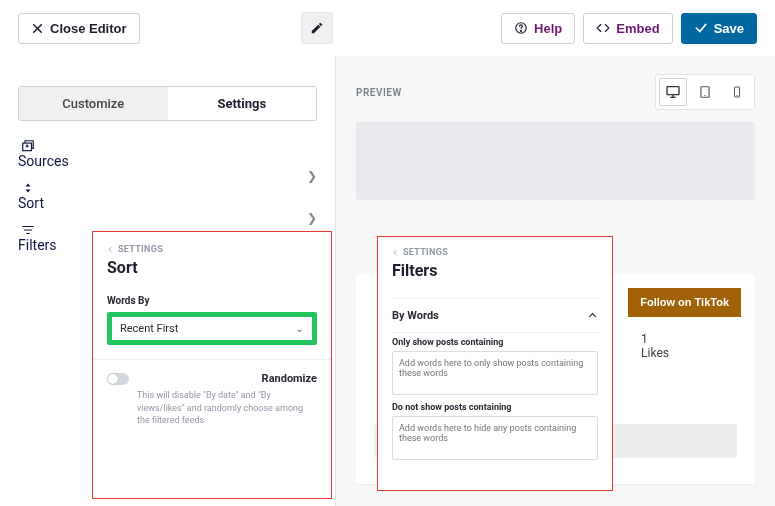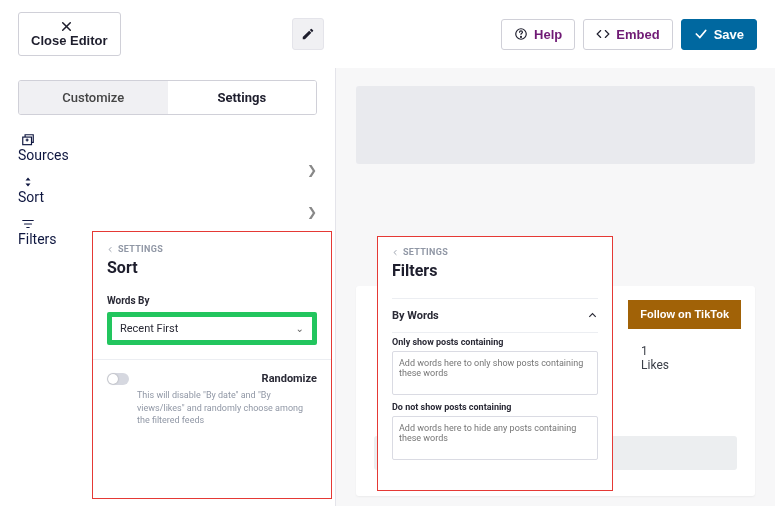--- a/index.html
+++ b/index.html
@@ -1,35 +1,35 @@
 <!DOCTYPE html>
 <html><head>
 <meta charset="utf-8">
 <style>
   * { box-sizing: border-box; margin: 0; padding: 0; }
   body { font-family: -apple-system, BlinkMacSystemFont, "Segoe UI", Roboto, Arial, sans-serif; font-size: 13px; color: #1e1e2d; background: #fff; width: 775px; height: 506px; overflow: hidden; }
 
   
   .topbar { display: flex; align-items: center; padding: 12px 18px; }
-  .close-btn { display: inline-flex; align-items: center; border: 1px solid #d0d0d8; background: #fff; border-radius: 3px; padding: 7px 12px; font-weight:600; font-size: 13px; color:#1e1e2d; cursor:pointer;flex-direction:column;}
+  .close-btn { display: inline-flex; align-items: center; border: 1px solid #d0d0d8; background: #fff; border-radius: 3px; padding: 7px 12px; font-weight:600; font-size: 13px; color:#1e1e2d; cursor:pointer;}
   .close-btn svg { margin-right: 6px; }
   .spacer { flex: 1; }
   .icon-btn { width: 32px; height: 32px; display:inline-flex; align-items:center; justify-content:center; border:1px solid #e4e4ea; background:#f0f0f3; border-radius:3px; margin-right: 6px;}
   .top-right { display:flex; gap:8px; }
   .tool-btn { display:inline-flex; align-items:center; border:1px solid #d0d0d8; background:#fff; border-radius:3px; padding:7px 12px; font-weight:600; font-size:13px; color:#701a75; cursor:pointer;}
   .tool-btn svg { margin-right:6px; }
   .save-btn { background:#0068a0; color:#fff; border-color:#0068a0; }
 
   
   .body { display:flex; height: calc(506px - 56px); }
   .left { width: 336px; border-right:1px solid #e4e4ea; position:relative; padding:0; }
   .right { flex:1; background:#f7f7f8; padding:18px 20px 0 20px; position:relative; }
 
   
-  .tabs { display:flex; border:1px solid #d0d0d8; border-radius:3px; margin: 12px 18px 18px; overflow:hidden;}
+  .tabs { display:flex; border:1px solid #d0d0d8; border-radius:3px; margin: 30px 18px 18px; overflow:hidden;}
   .tab { flex:1; text-align:center; padding:9px 0; font-size:13px; font-weight:500; cursor:pointer; }
   .tab.inactive { background:#f0f0f3; color:#444; }
   .tab.active { background:#fff; font-weight:700; }
 
   
   .menu { padding: 0 18px; }
   .menu-item { display:flex; height:42px; color:#0f1740; font-size:14px; font-weight:400; cursor:pointer;flex-direction:column; }
   .menu-item .mi-icon { width:20px; display:flex; justify-content:center; margin-right:10px; color:#0f1740;}
   .menu-item .chev { margin-left:auto; color:#888; font-size:12px;}
 
@@ -147,20 +147,44 @@
               <line x1="10" y1="18" x2="14" y2="18"></line>
             </svg>
           </span>
         <span>Filters</span>
         <span class="chev">❯</span>
       </div>
     </div>
   </div>
 
   <div class="right">
+    <div class="preview-header">
+      <span class="preview-label">PREVIEW</span>
+      <div class="device-group">
+        <div class="device active">
+            <svg width="16" height="16" viewBox="0 0 24 24" fill="none" stroke="#333" stroke-width="2">
+              <rect x="3" y="4" width="18" height="12" rx="1"></rect>
+              <line x1="8" y1="20" x2="16" y2="20"></line>
+              <line x1="12" y1="16" x2="12" y2="20"></line>
+            </svg>
+          </div>
+        <div class="device">
+            <svg width="14" height="14" viewBox="0 0 24 24" fill="none" stroke="#555" stroke-width="2">
+              <rect x="5" y="3" width="14" height="18" rx="1"></rect>
+              <line x1="11" y1="18" x2="13" y2="18"></line>
+            </svg>
+          </div>
+        <div class="device">
+            <svg width="12" height="14" viewBox="0 0 24 24" fill="none" stroke="#555" stroke-width="2">
+              <rect x="7" y="2" width="10" height="20" rx="1"></rect>
+              <line x1="11" y1="19" x2="13" y2="19"></line>
+            </svg>
+          </div>
+      </div>
+    </div>
     <div class="preview-canvas"></div>
     <div class="preview-card-area">
       <div class="preview-card" style="height:210px;">
         <button class="follow-btn">Follow on TikTok</button>
         <div class="likes">
           <span class="num">1</span>
           <span>Likes</span>
         </div>
         <div class="placeholder-bar" style="top:150px; left:18px; right:18px;"></div>
       </div>

